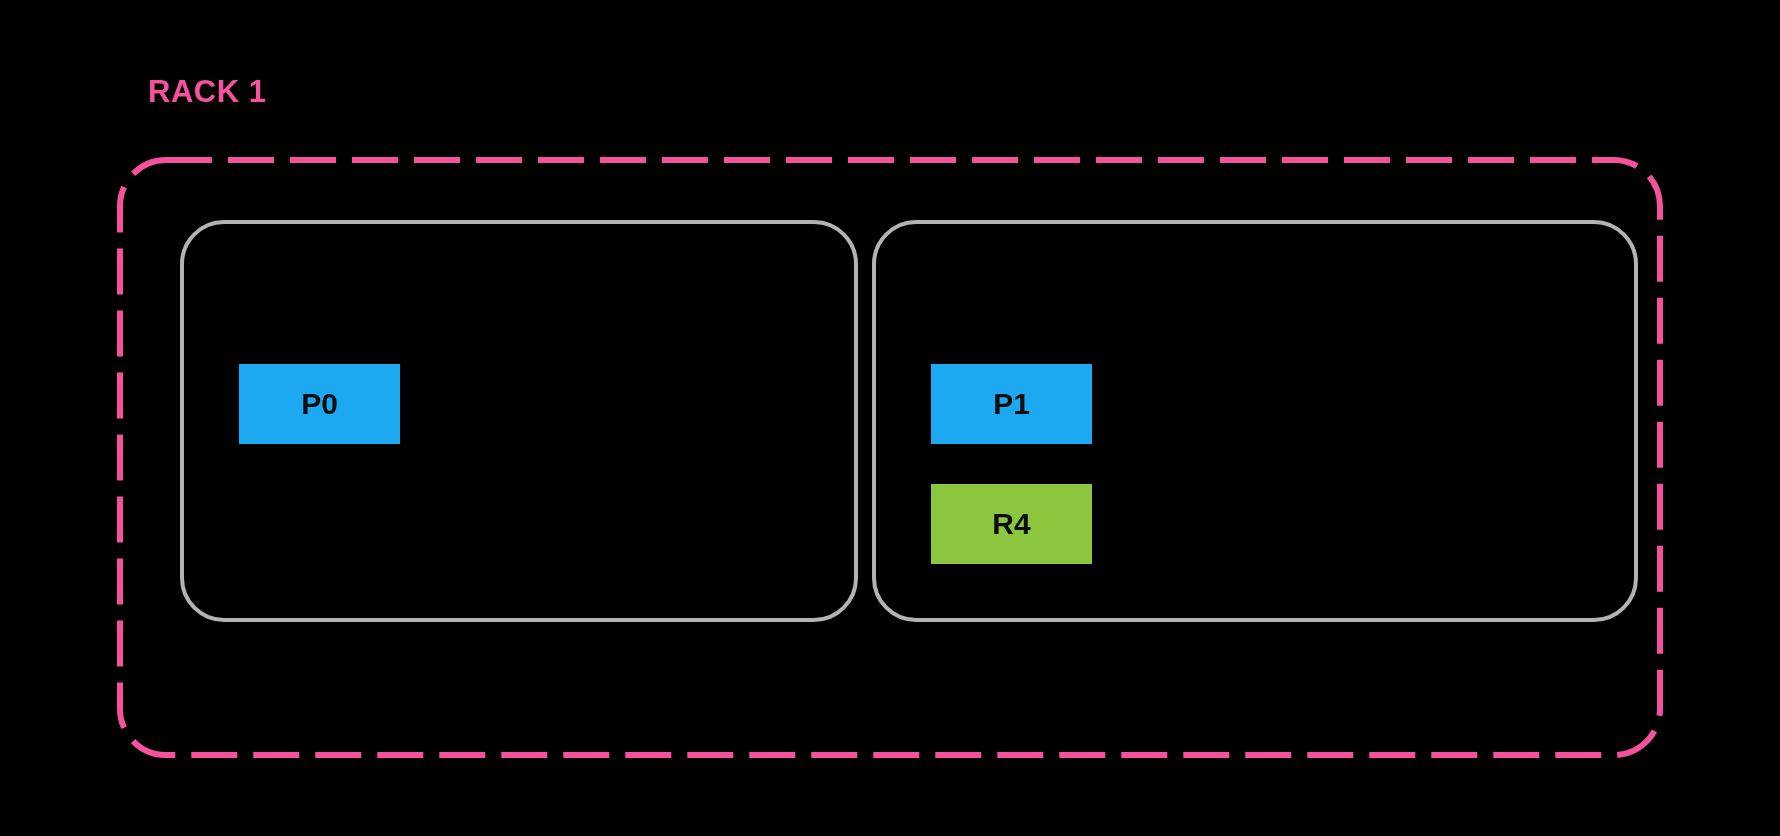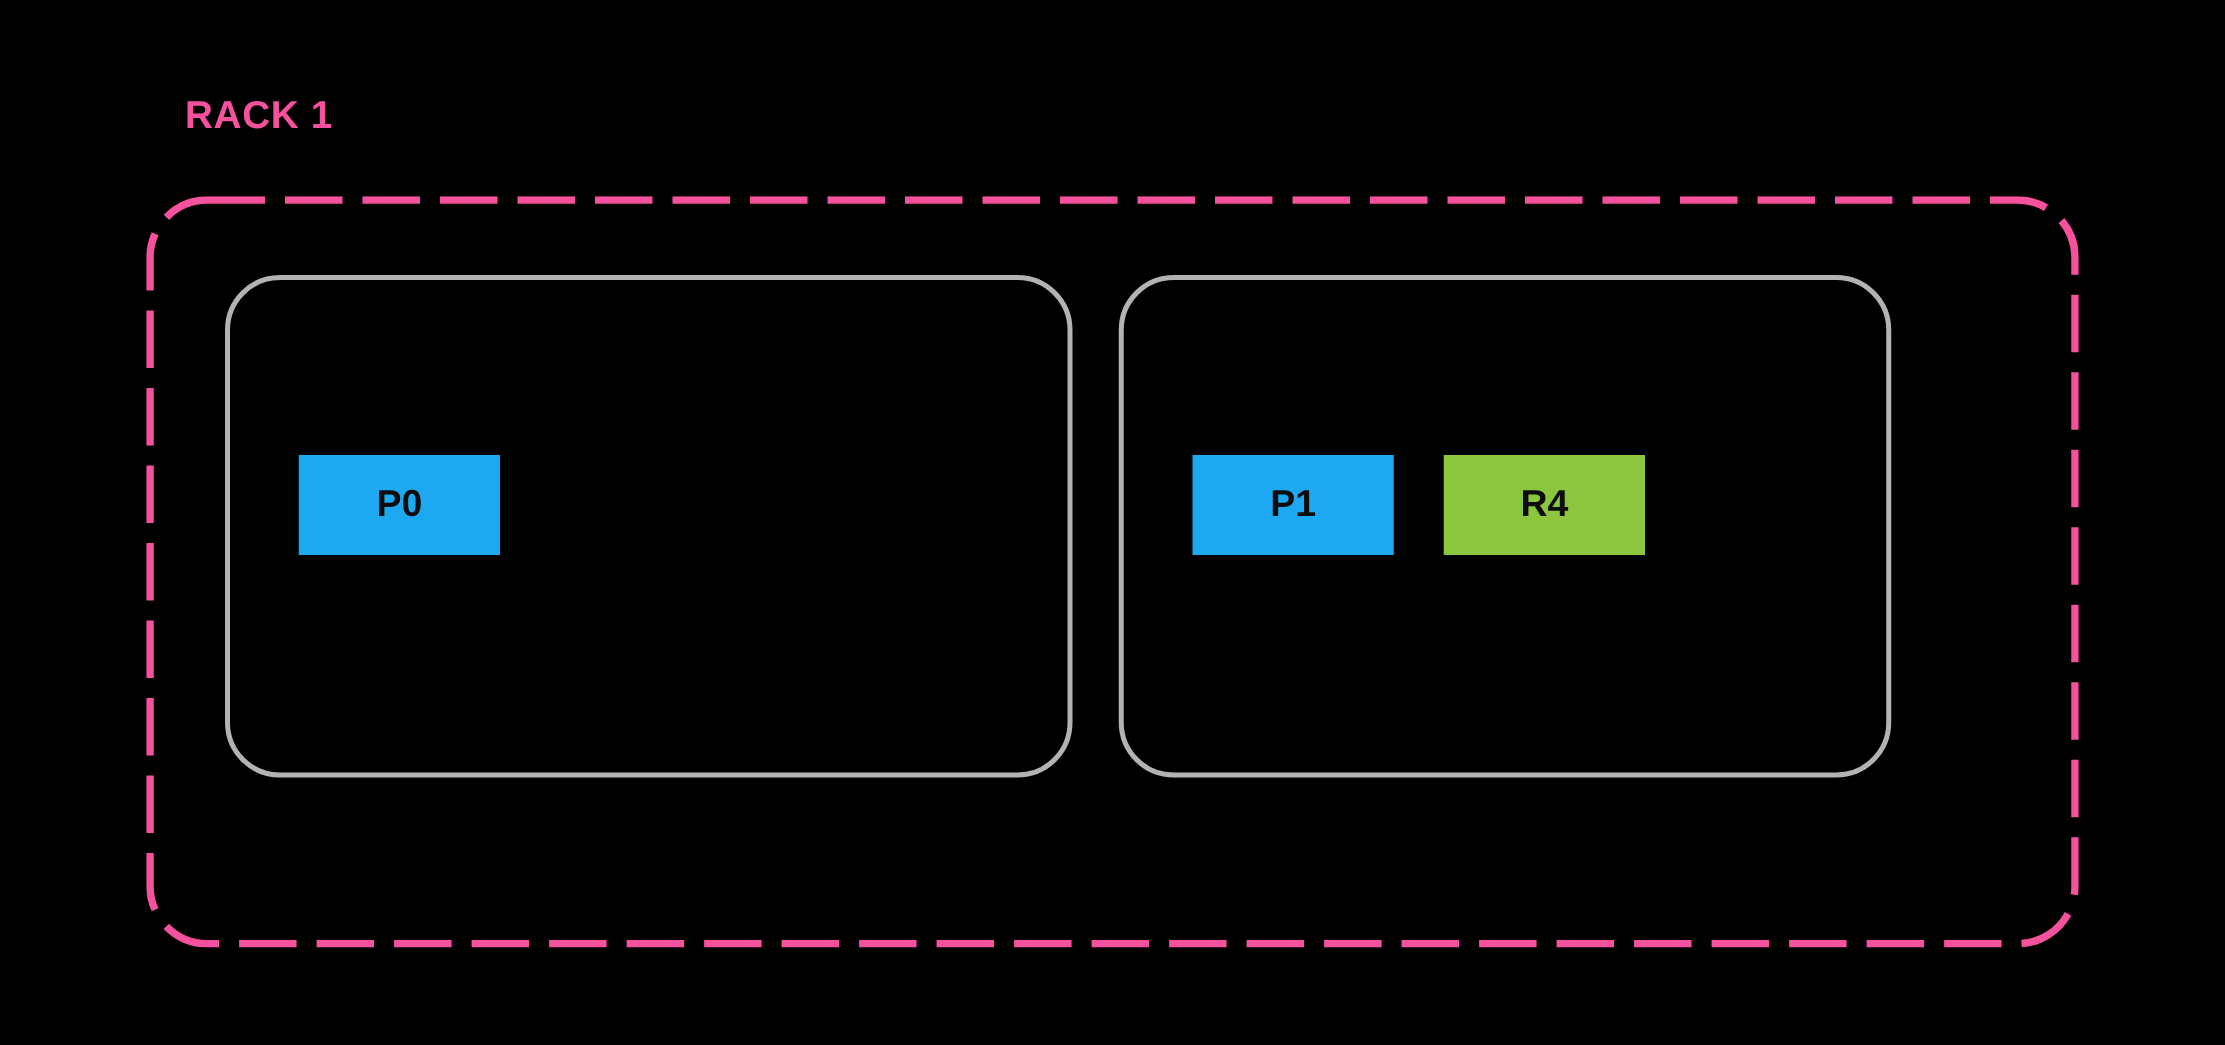--- a/index.html
+++ b/index.html
@@ -41,26 +41,26 @@
   }
   .host{
     position:absolute;
     top:220px;
     height:402px;
     border:4px solid var(--gray);
     border-radius:44px;
     background:transparent;
   }
   .host.host-0{left:180px;width:678px;}
-  .host.host-1{left:895px;width:618px;}
+  .host.host-1{left:872px;width:766px;}
   .rows{
     position:absolute;
     left:55px;top:140px;
     display:flex;
-    flex-direction:row;
+    flex-direction:column;
     gap:40px;
     justify-content:space-between;
   }
   .row{
     display:flex;
     gap:40px;
   }
   .node{
     width:161px;height:80px;
     display:flex;

